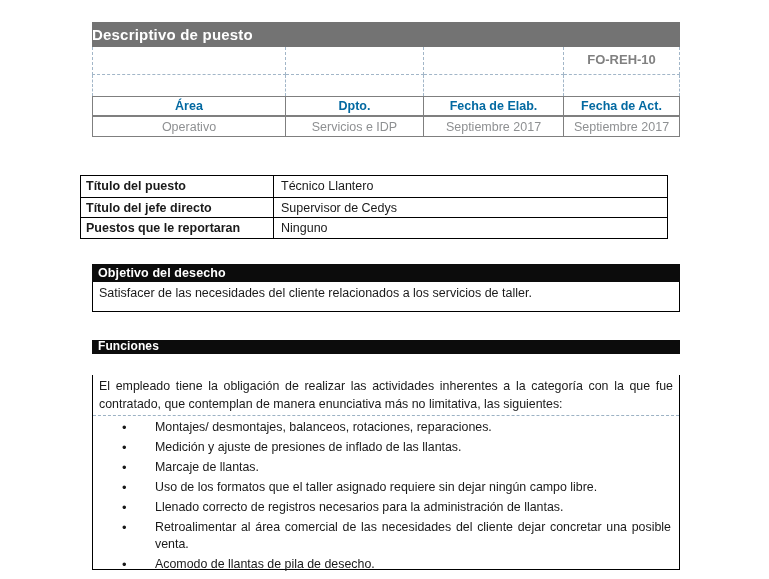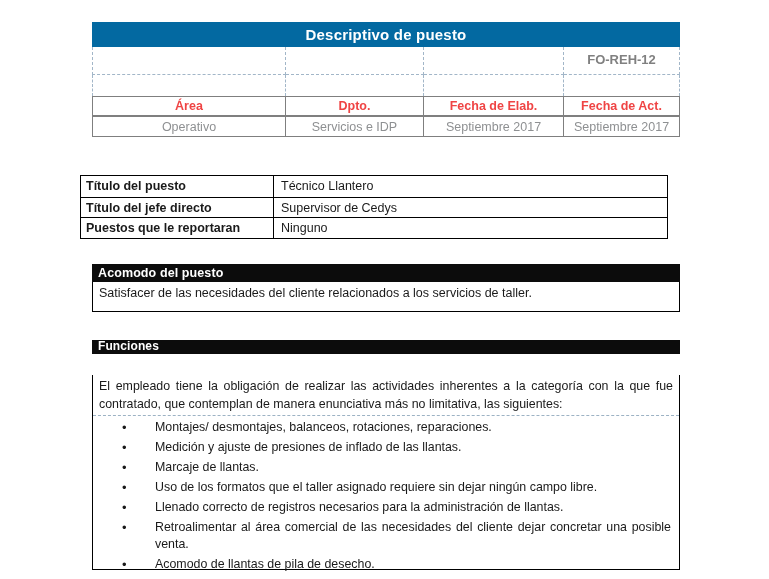--- a/index.html
+++ b/index.html
@@ -7,42 +7,42 @@
   body {
     width: 769px; height: 579px; position: relative; overflow: hidden;
     font-family: "Liberation Sans", "DejaVu Sans", sans-serif;
     color: #1a1a1a;
   }
   .abs { position: absolute; }
 
   
   #header-table { left: 92px; top: 22px; width: 588px; }
   .t1-title {
-    height: 25px; background: #0369a1; color: #ffffff;
-    font-weight: bold; font-size: 15px; text-align: center; line-height: 25px;
+    height: 25px; background: #737373; color: #ffffff;
+    font-weight: bold; font-size: 15px; line-height: 25px;
     letter-spacing: 0.2px;
   }
   .t1-row { display: grid; grid-template-columns: 194px 138px 140px 116px; }
   .t1-dashed > div { border-right: 1px dashed #a2b6c8; }
   .t1-dashed > div:first-child { border-left: 1px dashed #a2b6c8; }
   .t1-r2 { height: 28px; }
   .t1-r2 > div { border-bottom: 1px dashed #a2b6c8; }
   .t1-r3 { height: 21px; }
   .t1-code {
     font-weight: bold; font-size: 13px; color: #808080;
     text-align: center; line-height: 26px;
   }
   .t1-solid { border-top: 1px solid #7f7f7f; }
   .t1-solid > div {
     border-right: 1px solid #7f7f7f; border-bottom: 1px solid #7f7f7f;
     text-align: center; overflow: hidden; white-space: nowrap;
   }
   .t1-solid > div:first-child { border-left: 1px solid #7f7f7f; }
   .t1-r4 { height: 20px; }
-  .t1-r4 > div { font-weight: bold; font-size: 12.5px; color: #ef4444; line-height: 19px; }
+  .t1-r4 > div { font-weight: bold; font-size: 12.5px; color: #0369a1; line-height: 19px; }
   .t1-r5 { height: 21px; }
   .t1-r5 > div { font-size: 12.5px; color: #8e9092; line-height: 20px; }
 
   
   #position-table {
     left: 80px; top: 175px; width: 588px;
     border: 1.5px solid #000;
   }
   .pos-row { display: grid; grid-template-columns: 193px 1fr; height: 20.5px; }
   .pos-row + .pos-row { border-top: 1.2px solid #000; }
@@ -85,21 +85,21 @@
 </head>
 <body>
 
 <section class="abs" id="header-table">
   <div class="t1-title">Descriptivo de puesto</div>
 
   <div class="t1-row t1-dashed t1-r2">
     <div></div>
     <div></div>
     <div></div>
-    <div class="t1-code">FO-REH-12</div>
+    <div class="t1-code">FO-REH-10</div>
   </div>
 
   <div class="t1-row t1-dashed t1-r3">
     <div></div>
     <div></div>
     <div></div>
     <div></div>
   </div>
 
   <div class="t1-row t1-solid t1-r4">
@@ -126,21 +126,21 @@
     <div class="pos-label">Título del jefe directo</div>
     <div class="pos-value">Supervisor de Cedys</div>
   </div>
   <div class="pos-row">
     <div class="pos-label">Puestos que le reportaran</div>
     <div class="pos-value">Ninguno</div>
   </div>
 </section>
 
 <section class="abs" id="objective">
-  <div class="sec-bar">Acomodo del puesto</div>
+  <div class="sec-bar">Objetivo del desecho</div>
   <div class="sec-body">Satisfacer de las necesidades del cliente relacionados a los servicios de taller.</div>
 </section>
 
 <section class="abs" id="functions">
   <div class="sec-bar">Funciones</div>
   <div class="sec-body">
     <p class="intro">El empleado tiene la obligación de realizar las actividades inherentes a la categoría con la que fue contratado, que contemplan de manera enunciativa más no limitativa, las siguientes:</p>
     <div class="page-break-line"></div>
     <ul>
       <li>Montajes/ desmontajes, balanceos, rotaciones, reparaciones.</li>

